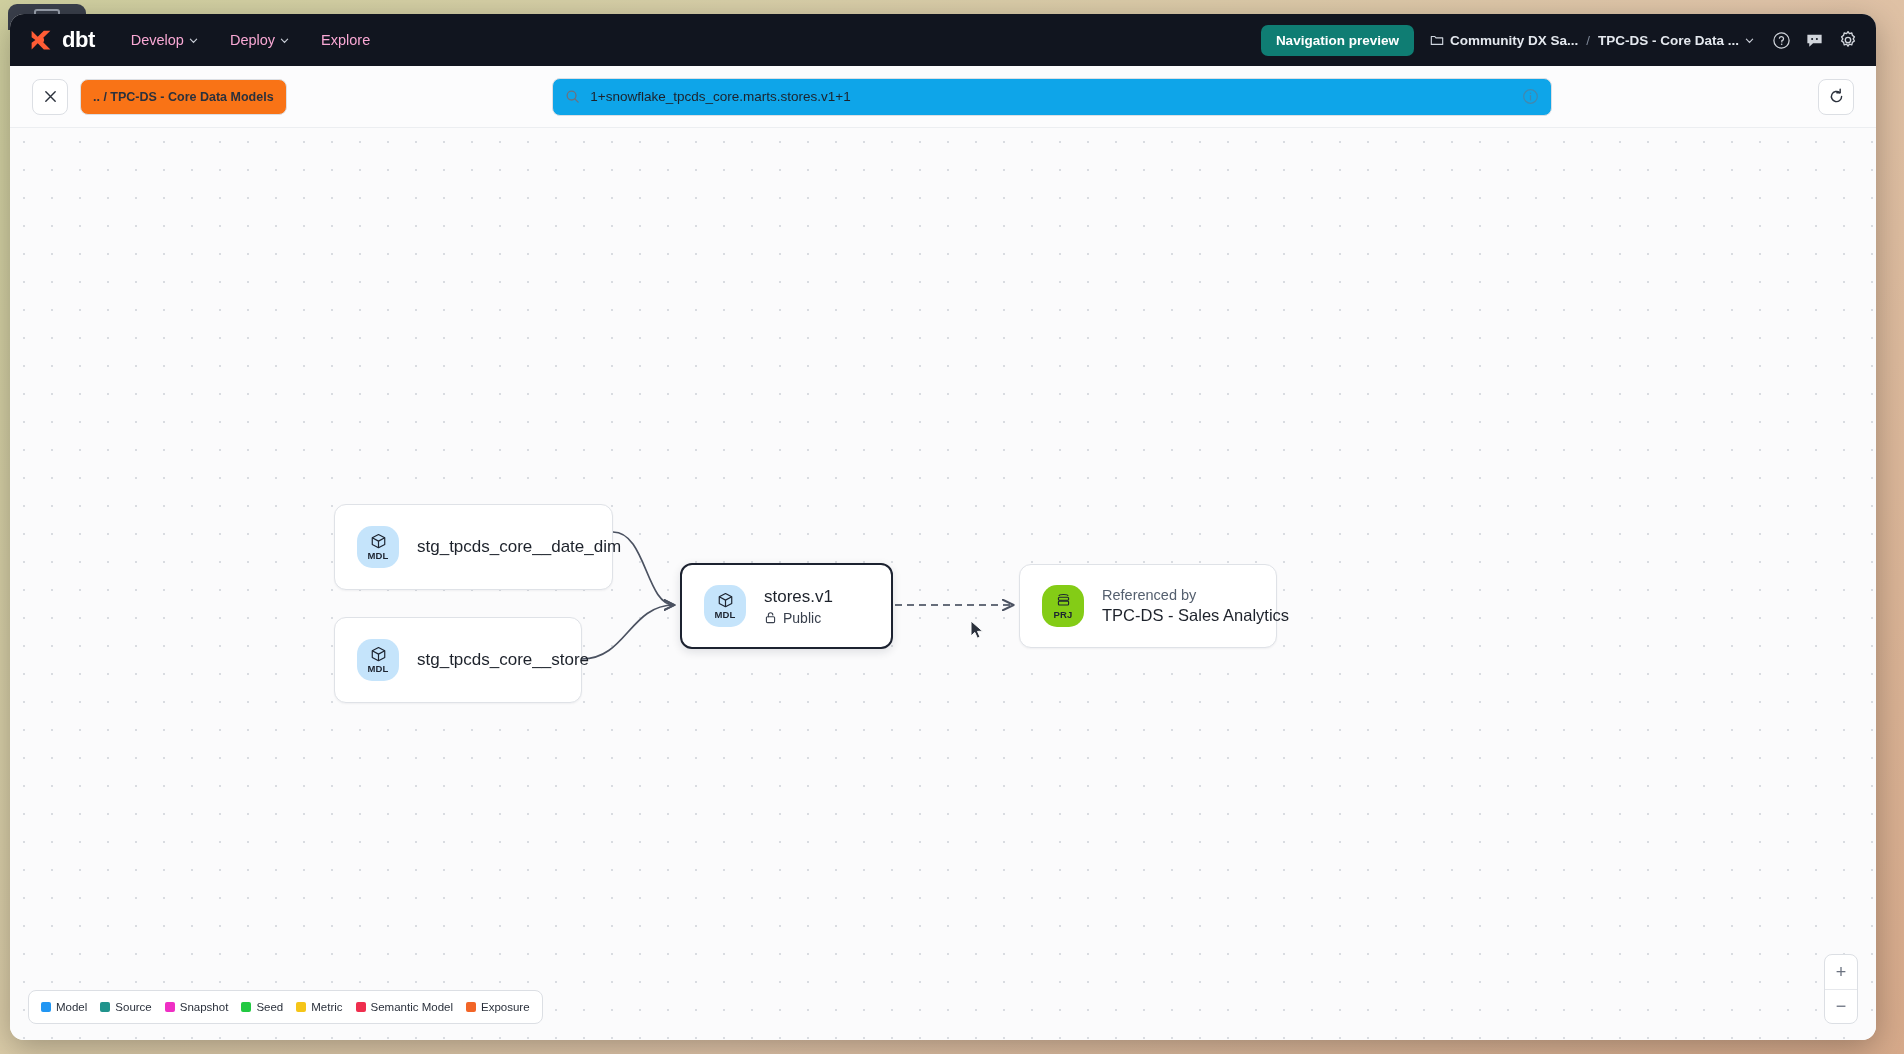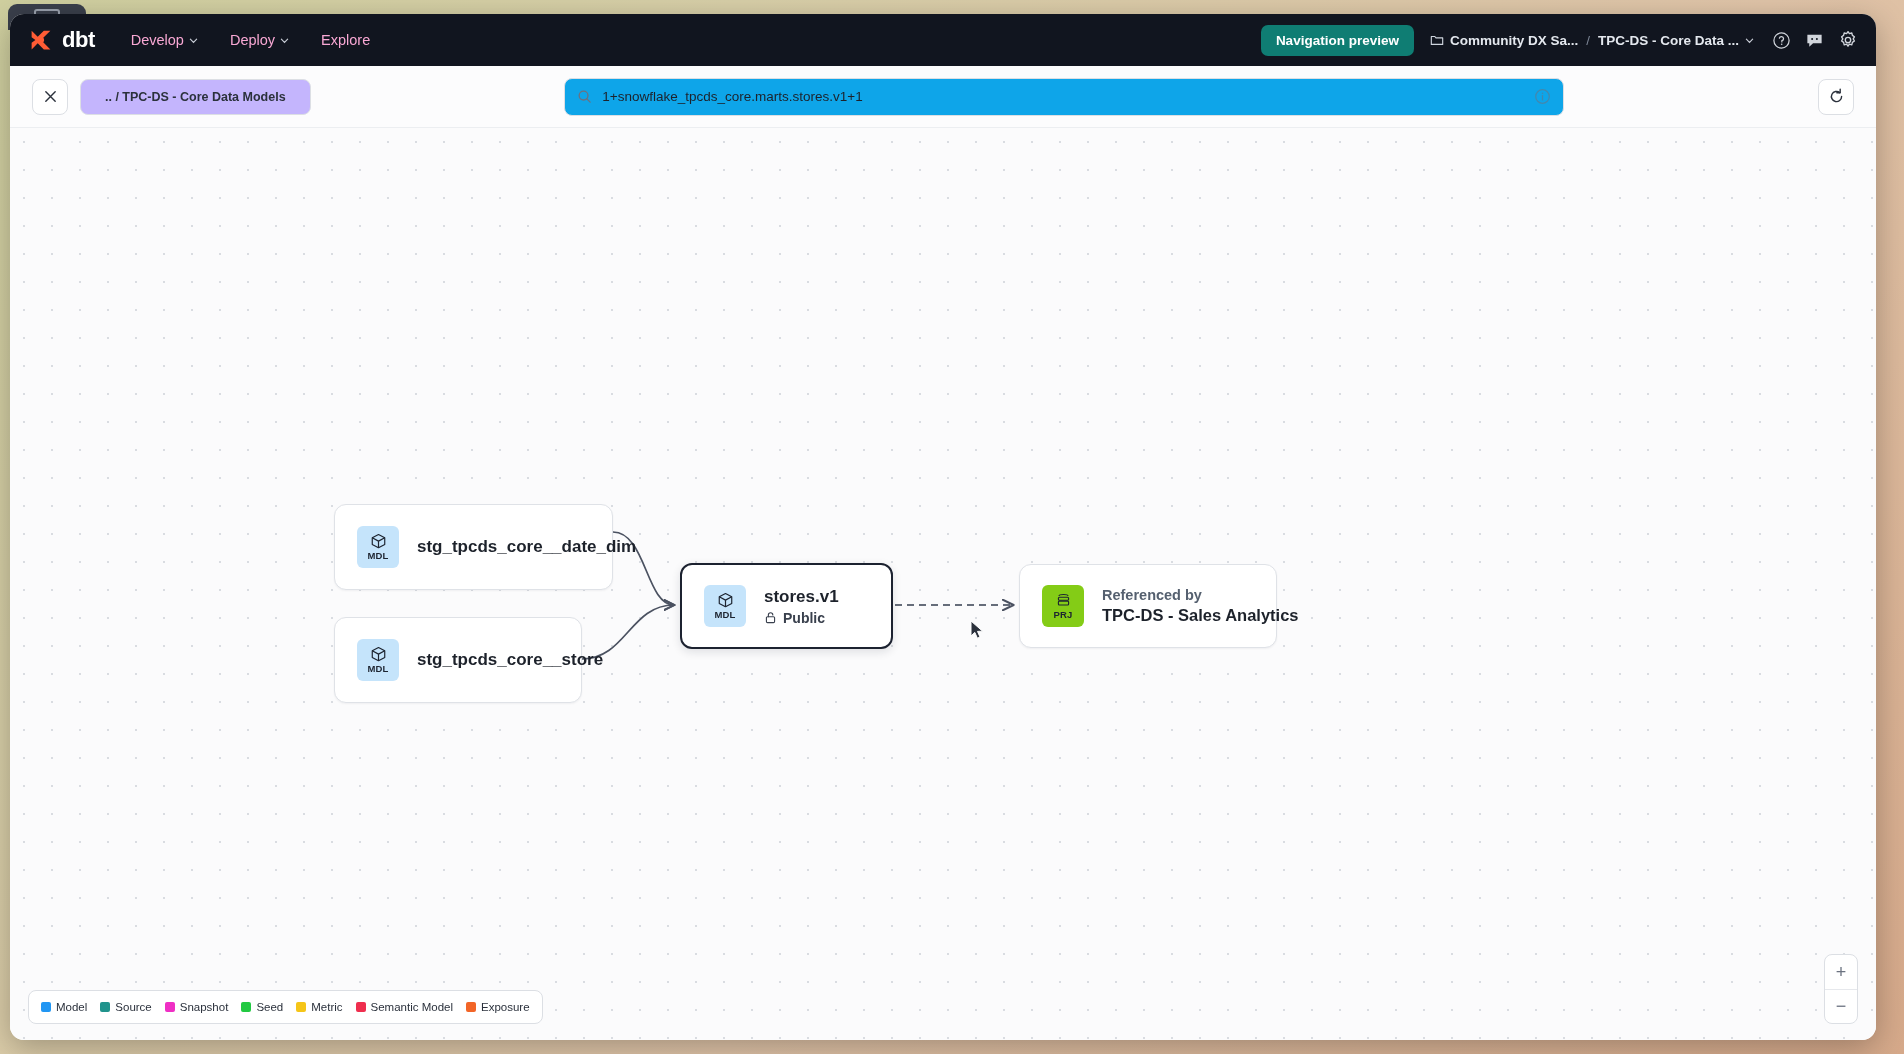--- a/index.html
+++ b/index.html
@@ -103,23 +103,23 @@
     border-radius: 8px;
     background: #fff;
     display: flex; align-items: center; justify-content: center;
     cursor: pointer;
   }
 
   .crumb-pill {
     height: 36px;
     border: 1px solid #dcdfe4;
     border-radius: 8px;
-    background: #c4b5fd;
+    background: #f97316;
     display: flex; align-items: center;
-    padding: 0 24px;
+    padding: 0 12px;
     font-size: 12.5px;
     font-weight: 600;
     color: #2b313c;
     cursor: pointer;
     white-space: nowrap;
   }
 
   .toolbar-spacer-l { flex: 1; }
   .toolbar-spacer-r { flex: 1; }
 
@@ -168,31 +168,31 @@
     cursor: pointer;
     box-shadow: 0 1px 2px rgba(16,24,40,0.05);
   }
   .node.selected {
     border: 2.5px solid #1c2230;
     box-shadow: 0 3px 10px rgba(16,24,40,0.12);
   }
 
   .badge {
     width: 42px; height: 42px;
-    border-radius: 6px;
+    border-radius: 15px;
     display: flex; flex-direction: column;
     align-items: center; justify-content: center;
     gap: 0px;
     flex: 0 0 42px;
   }
   .badge.mdl { background: #c5e4fb; }
   .badge.prj { background: #84cc16; }
   .badge-label { font-size: 9.5px; font-weight: 700; color: #1d2430; letter-spacing: 0.2px; line-height: 1; margin-top: 1px; }
 
-  .node-body { display: flex; flex-direction: column; gap: 3px; min-width: 0; font-weight: bold; }
+  .node-body { display: flex; flex-direction: column; gap: 3px; min-width: 0; }
   .node-title { font-size: 17px; color: #1d222b; white-space: nowrap; }
   .node-sub {
     display: flex; align-items: center; gap: 6px;
     font-size: 14px; color: #39404d;
   }
   .node-pretitle { font-size: 14.5px; color: #55606f; }
   .node-maintitle { font-size: 16.5px; color: #1d222b; white-space: nowrap; }
 
   .cursor-arrow { position: absolute; pointer-events: none; }
 

